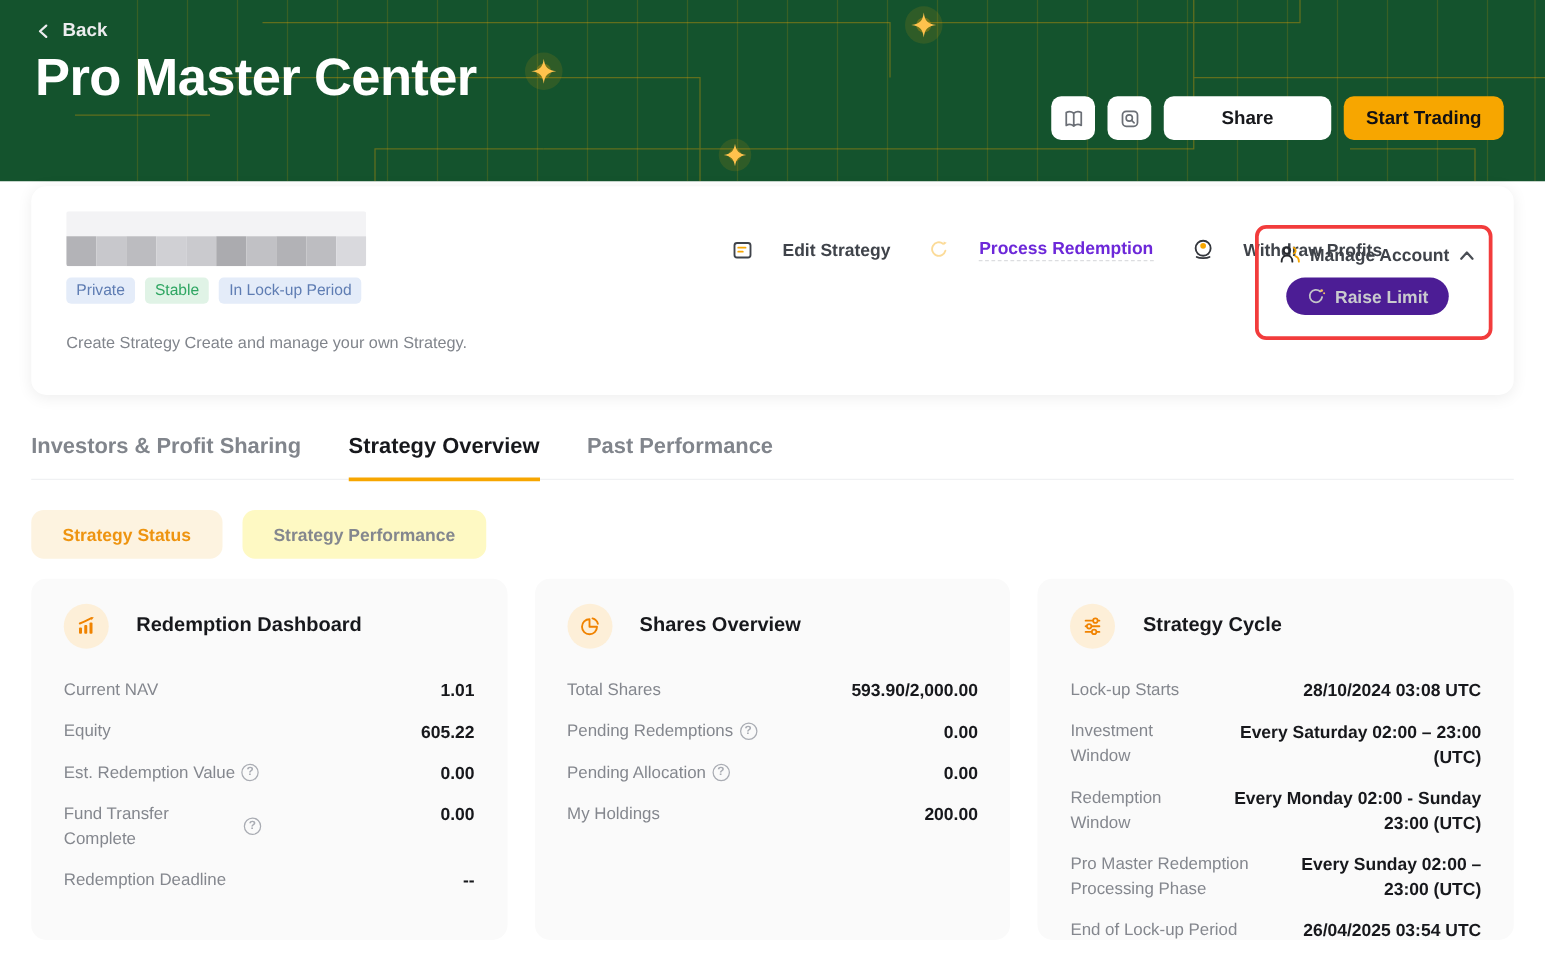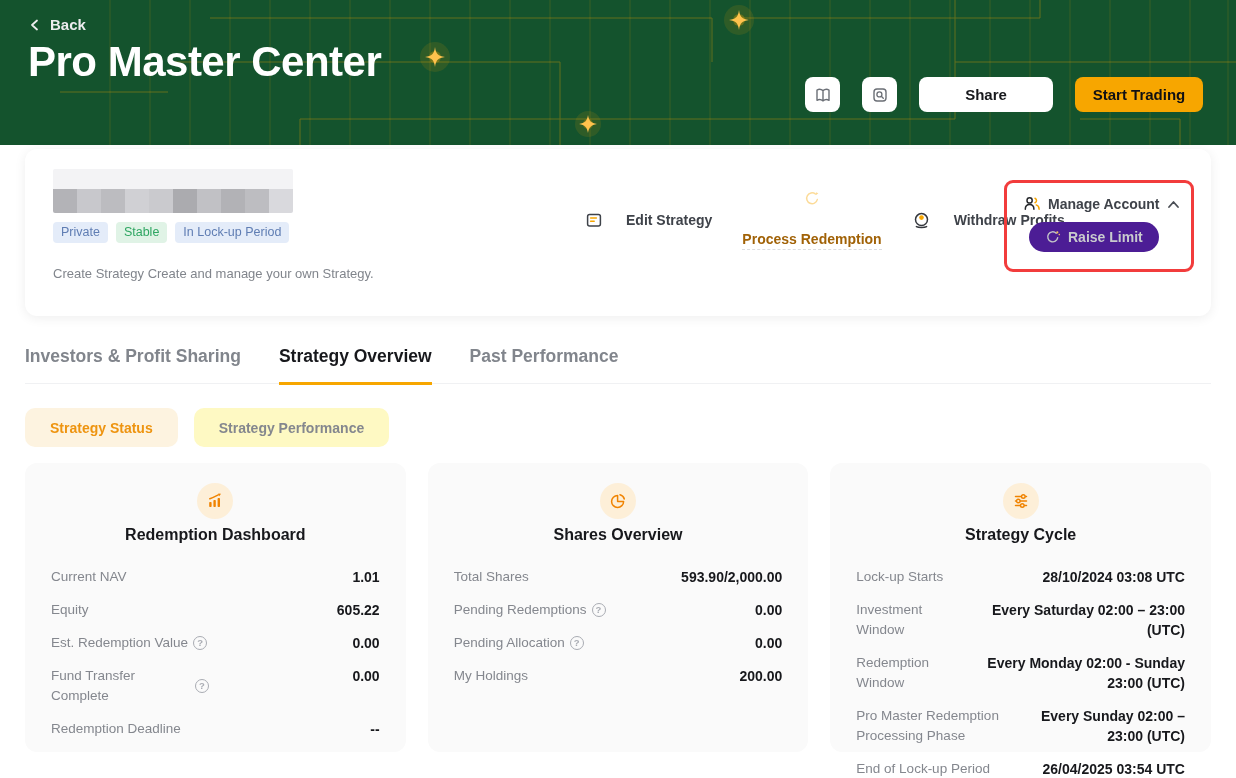--- a/index.html
+++ b/index.html
@@ -6,21 +6,21 @@
   html,body { width:1236px; height:778px; overflow:hidden; background:#ffffff;
               font-family:"Liberation Sans", sans-serif; color:#17181c; }
 
   
   .hero { position:relative; width:1236px; height:145px; background:#14532d; overflow:hidden;padding-left:40px; }
   .hero svg.pattern { position:absolute; top:0; left:0; }
   .back-row { position:absolute; top:16px; left:28px; display:flex; align-items:center; gap:8px;
               color:#ececee; font-size:15px; font-weight:700; cursor:pointer; z-index:3; }
   .hero-title { position:absolute; top:38px; left:28px; color:#ffffff; font-size:42px;
                 font-weight:700; letter-spacing:-0.5px; z-index:3; }
-  .hero-actions { position:absolute; top:77px; right:33px; display:flex; gap:22px; z-index:3; }
+  .hero-actions { position:absolute; top:77px; right:33px; display:flex; gap:10px; z-index:3; }
   .icon-btn { width:35px; height:35px; background:#ffffff; border:none; border-radius:8px;
               display:flex; align-items:center; justify-content:center; cursor:pointer; }
   .btn { height:35px; border:none; border-radius:8px; font-family:inherit; font-size:15px;
          font-weight:700; cursor:pointer; }
   .btn-share { width:134px; background:#ffffff; color:#17181c; }
   .btn-start { width:128px; background:#f7a600; color:#101014; }
 
   
   .strategy-card { position:relative; margin:4px 25px 0; height:167px; background:#ffffff;
                    border-radius:12px; box-shadow:0 2px 12px rgba(0,0,0,0.07); padding:20px 28px; }
@@ -30,21 +30,21 @@
   .name-blur .mosaic i { flex:1; }
   .badge-row { display:flex; gap:8px; margin-top:9px; }
   .badge { font-size:12.5px; font-weight:400; padding:3px 8px; border-radius:4px; line-height:15px; }
   .badge.blue  { background:#e4ecf9; color:#5f7db3; }
   .badge.green { background:#e0f3e6; color:#2fa662; }
   .card-desc { margin-top:23px; font-size:13px; color:#81858c; }
 
   .actions-row { position:absolute; top:41px; left:560px; display:flex; align-items:center; gap:30px; }
   .action { display:flex; align-items:center; gap:23px; font-size:14px; font-weight:700;
             color:#3f434a; cursor:pointer; white-space:nowrap; }
-  .action.disabled { color:#a16207; cursor:default;flex-direction:column; }
+  .action.disabled { color:#6d28d9; cursor:default; }
   .action.disabled .lbl { border-bottom:1px dashed #dcdde0; padding-bottom:2px; }
 
   .manage-block { position:absolute; top:31px; right:17px; width:190px; height:92px;
                   border:3px solid #f23c3c; border-radius:9px; }
   .manage-link { display:flex; align-items:center; gap:7px; margin:12px 0 0 16px;
                  font-size:14px; font-weight:700; color:#3f434a; cursor:pointer; }
   .raise-pill { display:inline-flex; align-items:center; gap:7px; margin:9px 0 0 22px;
                 height:30px; padding:0 16px; background:#4c1d95; border-radius:16px;
                 font-size:14px; font-weight:700; color:#c9cbce; cursor:default; }
 
@@ -56,21 +56,21 @@
 
   .subtabs { margin:24px 25px 0; display:flex; gap:16px; }
   .pill { height:39px; display:flex; align-items:center; padding:0 25px; border-radius:10px;
           font-size:14px; font-weight:700; cursor:pointer; }
   .pill.active { background:#fdf3e0; color:#ee9410; }
   .pill.idle   { background:#fef9c3; color:#84878e; }
 
   
   .cards { margin:16px 25px 0; display:grid; grid-template-columns:repeat(3,1fr); gap:22px; }
   .ocard { background:#fafafa; border-radius:12px; padding:20px 26px 18px; height:289px; }
-  .ocard-head { display:flex; align-items:center; gap:7px; margin-bottom:16px;flex-direction:column; }
+  .ocard-head { display:flex; align-items:center; gap:22px; margin-bottom:16px; }
   .ocard-icon { width:36px; height:36px; border-radius:50%; background:#fdefd8;
                 display:flex; align-items:center; justify-content:center; }
   .ocard-title { font-size:16px; font-weight:700; color:#17181c; }
   .row { display:flex; justify-content:space-between; align-items:flex-start; padding:6.5px 0; }
   .row .lab { font-size:13.5px; color:#84878e; line-height:20px; display:flex; align-items:center;
               gap:5px; max-width:158px; }
   .row .val { font-size:14px; font-weight:700; color:#17181c; line-height:20px; text-align:right;
               max-width:218px; }
   .help { width:14px; height:14px; border:1.2px solid #a9acb3; border-radius:50%; color:#a9acb3;
           font-size:9.5px; font-weight:700; display:inline-flex; align-items:center;

